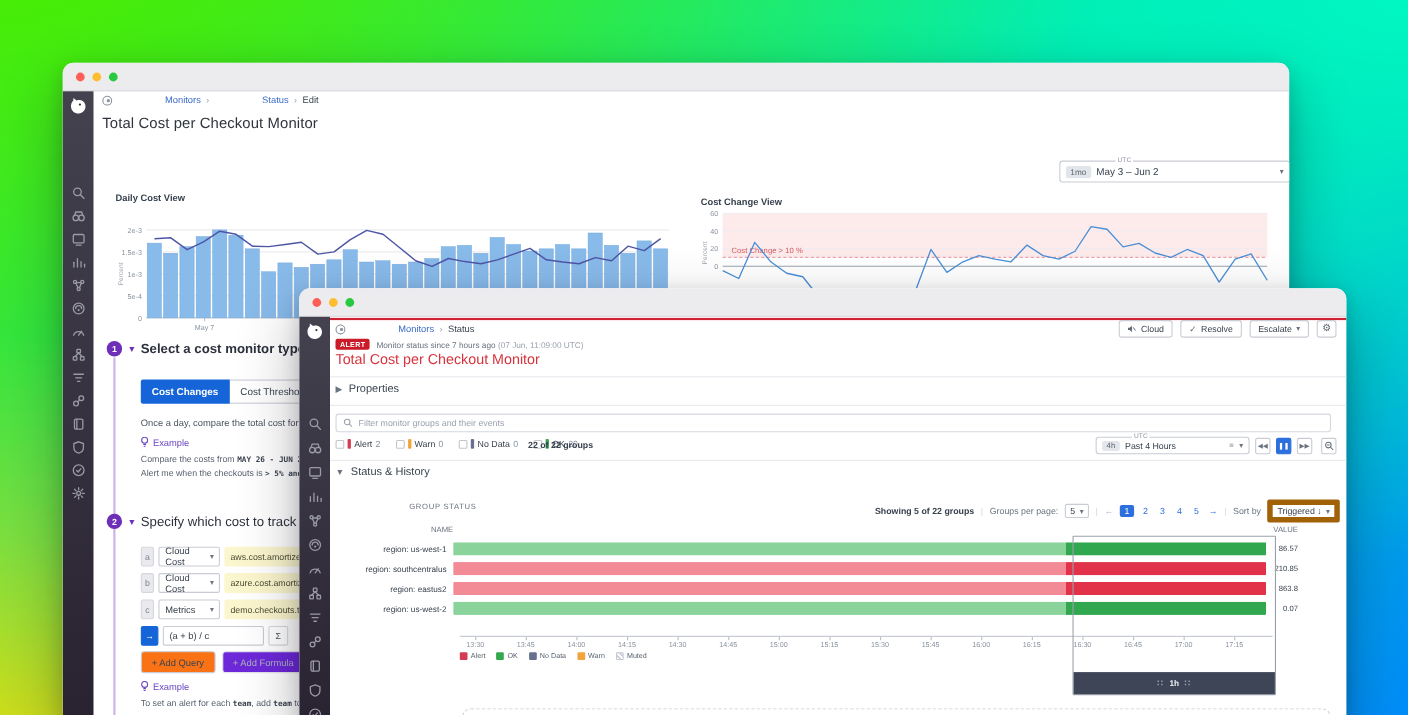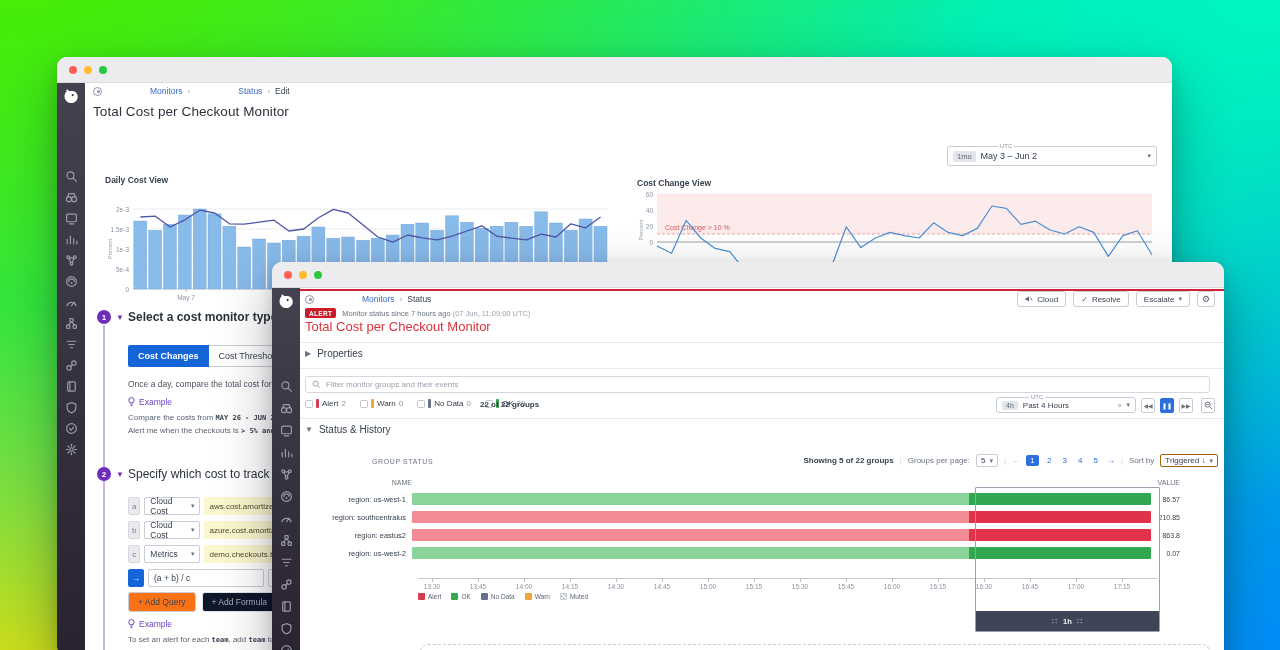--- a/index.html
+++ b/index.html
@@ -25,21 +25,21 @@
   .snav svg { width:13px; height:13px; }
   .crumbs { position:absolute; display:flex; align-items:center; gap:5px; font-size:8.5px; color:#69707c; }
   .crumbs .lnk { color:#3b6bc9;margin-left:43px; }
   .crumbs .sep { color:#9aa1ac; font-size:8px; }
   .bitsdot { width:9px; height:9px; border:1px solid #8d95a2; border-radius:50%; position:relative; }
   .bitsdot:after { content:""; position:absolute; left:2.5px; top:2.5px; width:3px; height:3px; border-radius:50%; background:#8d95a2; }
   .h1 { position:absolute; font-size:13.5px; color:#2e333d; letter-spacing:.1px; }
   .charttitle { font-size:8.5px; font-weight:bold; color:#36414e; }
   .divider { position:absolute; height:1px; background:#e9e9ee; }
   .timepick { position:absolute; border:1px solid #c8ccd4; border-radius:3px; background:#fff;
-     display:flex; align-items:center; gap:5px; padding:0 5px; }
+     display:flex; align-items:center; gap:5px; padding:0 5px;margin-left:16px; }
   .tp-badge { background:#e2e5ea; border-radius:2px; font-size:7.5px; color:#5b6470; padding:1px 4px; }
   .tp-utc { position:absolute; top:-4px; font-size:6px; color:#8a93a0; background:#fff; padding:0 2px; }
   .tp-text { font-size:9px; color:#36414f; }
   .caret { font-size:7px; color:#6b7380; }
   .mono { font-family:"DejaVu Sans Mono", monospace; font-size:7px; font-weight:bold; color:#3c4450; }
   .stepcircle { position:absolute; width:14px; height:14px; border-radius:50%; background:#6e2eb8; color:#fff;
      font-size:8px; font-weight:bold; display:flex; align-items:center; justify-content:center; }
   .stepline { position:absolute; width:2px; background:#cdb4e8; }
   .stephead { position:absolute; font-size:12px; color:#2c323d; }
   .chev { position:absolute; font-size:8px; color:#6e2eb8; }
@@ -52,21 +52,21 @@
   .exline { position:absolute; font-size:8px; color:#5a6372; white-space:nowrap; overflow:hidden; }
   .qrow { display:flex; gap:4px; height:18px; margin-bottom:6px; align-items:stretch; }
   .qletter { width:16px; background:#e9e9ee; border:1px solid #d6d6de; border-radius:2px; color:#7a8391;
      font-size:8px; display:flex; align-items:center; justify-content:center; }
   .qselect { width:72px; border:1px solid #c9ccd4; border-radius:2px; font-size:8.5px; color:#39424e;
      display:flex; align-items:center; justify-content:space-between; padding:0 5px; background:#fff; }
   .qfield { width:110px; background:#fbf6cd; border-radius:2px; font-size:8px; color:#4c4c35;
      display:flex; align-items:center; padding:0 5px; white-space:nowrap; overflow:hidden; }
   .btn-outline { border:1px solid #c9ccd4; border-radius:3px; background:#f97316; color:#39424e;
      font-size:8.5px; padding:4px 9px; display:inline-flex; gap:3px; align-items:center; }
-  .btn-ghost { border:1px solid #e3e5ea; border-radius:3px; background:#0f172a; color:#abb2bc;
+  .btn-ghost { border:1px solid #e3e5ea; border-radius:3px; background:#6d28d9; color:#abb2bc;
      font-size:8.5px; padding:4px 9px; display:inline-flex; gap:3px; align-items:center; }
   .hbtn { height:16px; border:1px solid #c9ccd4; border-radius:3px; background:#fff; color:#3a434f;
      font-size:8px; display:inline-flex; align-items:center; gap:4px; padding:0 7px; }
   .alertbadge { background:#cb1b29; color:#fff; font-size:6.5px; font-weight:bold; letter-spacing:.3px;
      border-radius:2px; padding:1.5px 4px; }
   .chip { display:flex; align-items:center; gap:3px; font-size:8px; color:#39424e; }
   .chip .box { width:8px; height:8px; border:1px solid #c2c6cc; border-radius:1.5px; background:#fff; }
   .chip .bar { width:3px; height:9px; border-radius:1px; }
   .chip .cnt { color:#8a93a0; }
   .gsrow { display:flex; align-items:center; height:18px; }
@@ -308,21 +308,21 @@
       <span class="qselect">Cloud Cost<span class="caret">▾</span></span>
       <span class="qfield">azure.cost.amortized</span>
       </div>
       <div class="qrow">
       <span class="qletter">c</span>
       <span class="qselect">Metrics<span class="caret">▾</span></span>
       <span class="qfield">demo.checkouts.tot</span>
       </div>
       <div class="qrow">
       <span class="qletter" style="background:#1565d8;border-color:#1565d8;color:#fff;">→</span>
-      <span class="qselect" style="width:116px;">(a + b) / c<span></span></span>
+      <span class="qselect" style="width:92px;">(a + b) / c<span></span></span>
       <span class="qletter" style="width:18px;background:#fff;color:#4a5260;">Σ</span>
       </div>
     </div>
   <div style="position:absolute; left:71px; top:535px; display:flex; gap:6px;">
     <span class="btn-outline">+ Add Query</span>
     <span class="btn-ghost">+ Add Formula</span>
   </div>
   <div class="example" style="left:71px; top:562px;">
     <svg width="7" height="10" viewBox="0 0 7 10">
         <circle cx="3.5" cy="3.2" r="2.7" fill="none" stroke="#6b46c1" stroke-width="1"></circle>
@@ -539,21 +539,21 @@
     <span id="pager-pages" style="display:flex; gap:5px; align-items:center;">
         <span class="pgnum cur">1</span>
         <span class="pgnum">2</span>
         <span class="pgnum">3</span>
         <span class="pgnum">4</span>
         <span class="pgnum">5</span>
       </span>
     <span style="color:#2d6fdd;">→</span>
     <span style="color:#d4d7dd;">|</span>
     <span>Sort by</span>
-    <span style="border:1px solid #a16207; border-radius:2px; padding:1px 4px; color:#39424e; display:inline-flex; gap:4px; align-items:center;">
+    <span style="border:5px solid #a16207; border-radius:2px; padding:1px 4px; color:#39424e; display:inline-flex; gap:4px; align-items:center;">
       <span>Triggered ↓</span>
         <span class="caret">▾</span>
     </span>
   </div>
 
   <div style="position:absolute; left:60px; top:217px; width:80px; text-align:right; font-size:7px; color:#6a7380;">NAME</div>
   <div style="position:absolute; right:44px; top:217px; font-size:7px; color:#6a7380;">VALUE</div>
 
   <div id="gs-rows" style="position:absolute; left:0; top:228px; width:952px;">
       <div class="gsrow">

